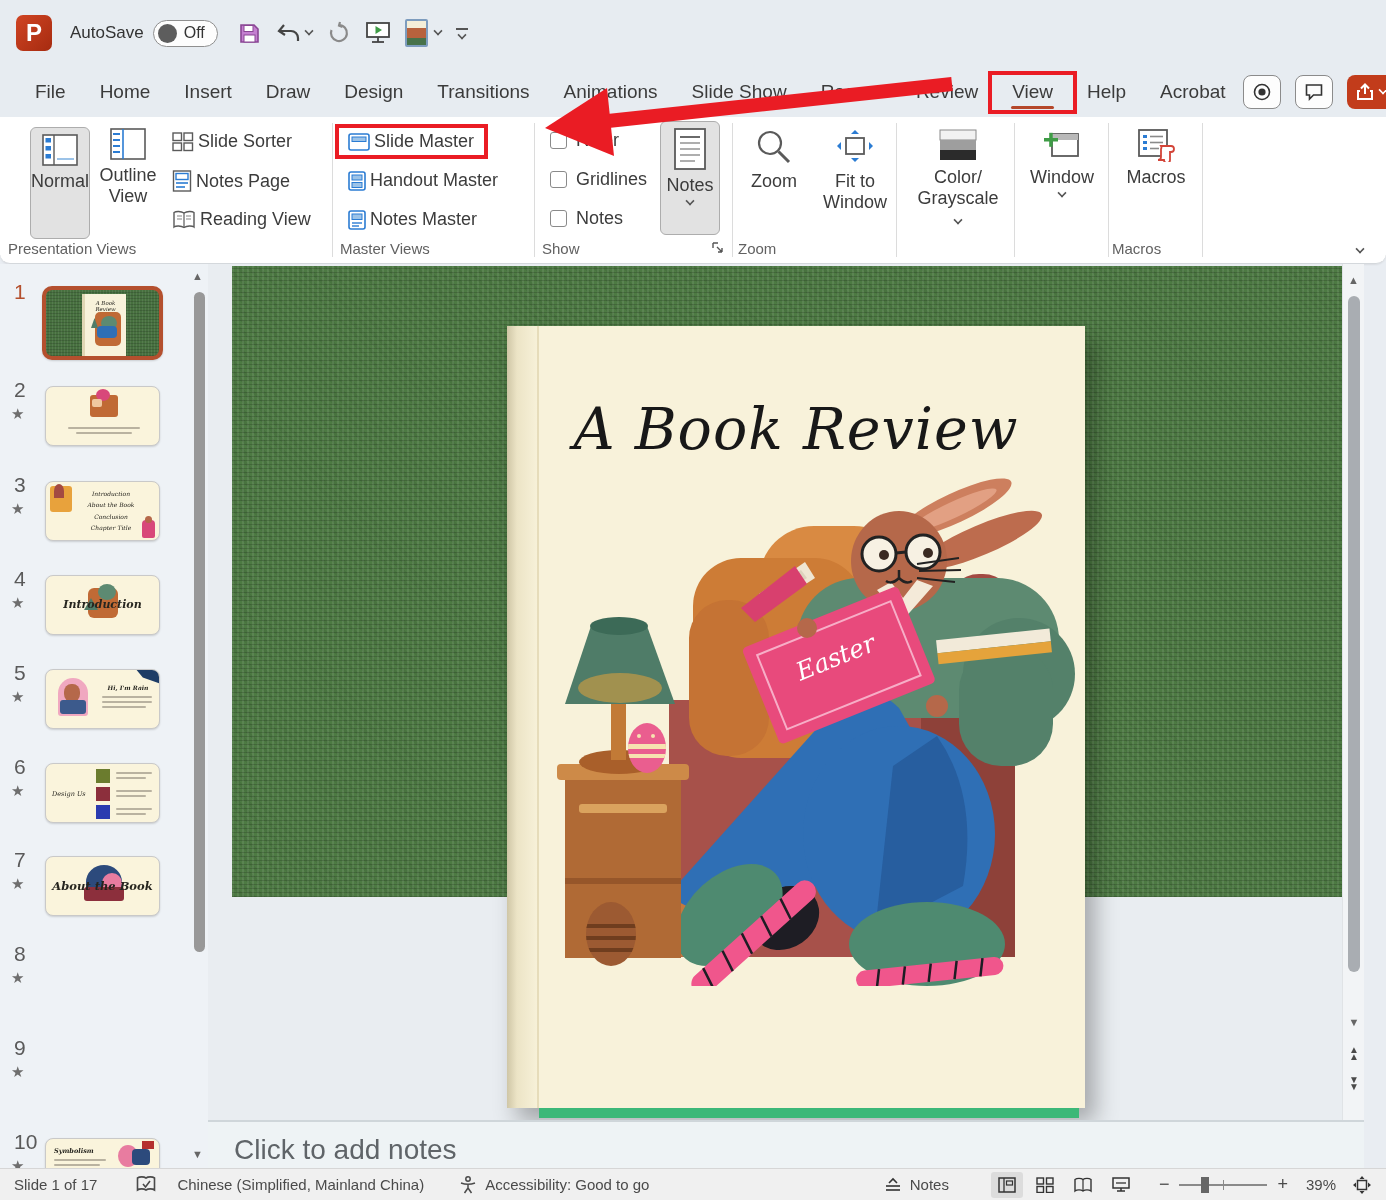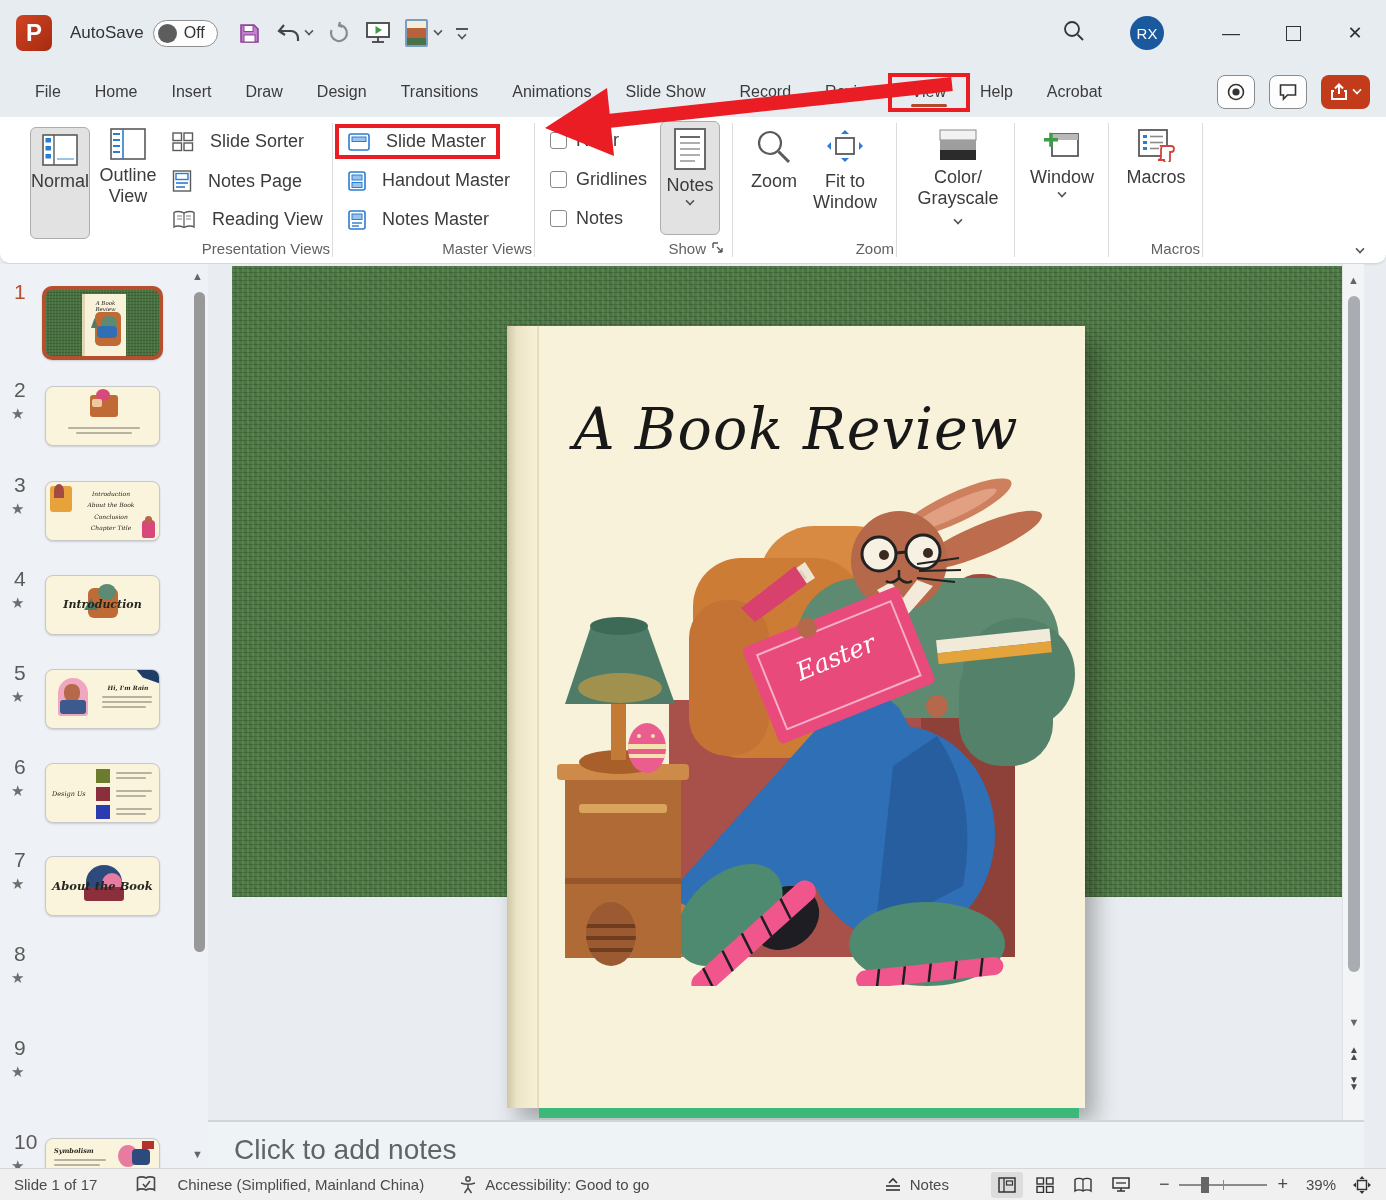--- a/index.html
+++ b/index.html
@@ -23,37 +23,37 @@
 .doc-title{display:flex;align-items:center;gap:10px;margin-left:46px;font-size:20px;color:#333}
 .saved{display:flex;align-items:center;gap:8px;color:#444}
 .win-right{position:absolute;right:0;top:0;height:66px;display:flex;align-items:center}
 .search-btn{margin-right:44px}
 .avatar{width:34px;height:34px;border-radius:50%;background:#1b599e;color:#fff;font-size:15px;display:flex;align-items:center;justify-content:center;margin-right:36px}
 .winctl{width:62px;height:100%;display:flex;align-items:center;justify-content:center;font-size:18px;color:#333}
 
 
 .tabrow{position:absolute;left:0;top:66px;width:100%;height:51px;background:#e7ecf1;display:flex;align-items:center}
 .tabs{display:flex;align-items:center;margin-left:18px}
-.tab{position:relative;padding:10px 17px;font-size:16px;color:#3b3b3b;white-space:nowrap}
+.tab{position:relative;padding:10px 17px;font-size:19px;color:#3b3b3b;white-space:nowrap}
 .tab.active{color:#3b3b3b}
 .tab.active .underline{position:absolute;left:16px;right:16px;bottom:4px;height:3px;background:#b5472a;border-radius:2px}
 .hl-view{position:absolute;left:-7px;right:-7px;top:0;bottom:-1px;border:4px solid #ea1c24;pointer-events:none}
 .tabrow-right{margin-left:auto;display:flex;align-items:center;gap:14px;margin-right:16px}
 .sq-btn{width:38px;height:34px;border:1px solid #8b8b8b;border-radius:8px;background:#fdfdfd;display:flex;align-items:center;justify-content:center}
 .share-btn{height:34px;border-radius:8px;background:#c23c1b;display:flex;align-items:center;justify-content:center;gap:5px;padding:0 9px}
 .share-btn .chev{border-color:#fff}
 
 
 .ribbon{position:absolute;left:0;top:117px;width:100%;height:147px;background:#fff;border-bottom:1px solid #d4d8dc;border-radius:0 0 10px 10px;box-shadow:0 1px 2px rgba(0,0,0,.07)}
-.grp-label{position:absolute;bottom:6px;left:0;right:0;text-align:right;font-size:15px;color:#616161;white-space:nowrap}
+.grp-label{position:absolute;bottom:6px;left:0;right:0;text-align:left;font-size:15px;color:#616161;white-space:nowrap}
 .vdiv{position:absolute;top:6px;bottom:6px;width:1px;background:#dcdcdc}
 .bigbtn{position:absolute;display:flex;flex-direction:column;align-items:center;gap:5px;padding-top:6px;border-radius:6px}
 .bigbtn .lbl{font-size:18px;color:#3c3c3c;text-align:center;line-height:1.15}
 .bigbtn.sel{background:#e2e2e2;border:1px solid #adadad}
-.smallbtn{position:absolute;display:flex;align-items:center;gap:16px;font-size:18px;color:#3c3c3c;white-space:nowrap}
+.smallbtn{position:absolute;display:flex;align-items:center;gap:4px;font-size:18px;color:#3c3c3c;white-space:nowrap}
 .chkrow{position:absolute;display:flex;align-items:center;gap:9px;font-size:18px;color:#3c3c3c}
 .chk{width:17px;height:17px;border:1.5px solid #8a8a8a;border-radius:3px;background:#fff}
 .launcher{position:absolute;bottom:6px;font-size:13px;color:#555}
 .hl-master{position:absolute;left:-13px;right:-14px;top:-7px;bottom:-7px;border:4px solid #ea1c24;pointer-events:none}
 .ribbon-collapse{position:absolute;right:22px;bottom:10px}
 
 
 .anno-arrow{position:absolute;left:0;top:0;width:1050px;height:190px;pointer-events:none;z-index:60}
 
 
@@ -144,32 +144,20 @@
         </span>
       <span style="display:flex;align-items:center;gap:6px">
           <span class="img-chip"></span>
           <span class="chev"></span>
         </span>
       <span class="custom-icn">
           <span class="bar"></span>
           <span class="chev" style="margin-top:0"></span>
         </span>
     </div>
-    <div class="win-right">
-      <span class="search-btn"><svg width="24" height="24" viewBox="0 0 24 24">
-            <circle cx="10" cy="10" r="7" stroke="#333" stroke-width="1.8" fill="none"></circle>
-            <line x1="15.5" y1="15.5" x2="21" y2="21" stroke="#333" stroke-width="1.8"></line>
-          </svg></span>
-      <span class="avatar">RX</span>
-      <span class="winctl">—</span>
-      <span class="winctl">
-          <span style="display:inline-block;width:15px;height:15px;border:1.8px solid #333"></span>
-        </span>
-      <span class="winctl">✕</span>
-    </div>
   </div>
 
   <div class="tabrow">
     <div class="tabs">
       <div class="tab">File</div>
       <div class="tab">Home</div>
       <div class="tab">Insert</div>
       <div class="tab">Draw</div>
       <div class="tab">Design</div>
       <div class="tab">Transitions</div>
@@ -327,21 +315,21 @@
     <div class="vdiv" style="left:732px"></div>
 
     <div style="position:absolute;left:738px;top:0;width:156px;height:100%">
       <div class="bigbtn" style="left:4px;top:5px;width:64px;height:112px">
         <svg width="38" height="38" viewBox="0 0 38 38">
             <circle cx="15" cy="15" r="11" stroke="#5a5a5a" stroke-width="2.2" fill="#fff"></circle>
             <line x1="23.5" y1="23.5" x2="34" y2="34" stroke="#5a5a5a" stroke-width="3"></line>
           </svg>
         <span class="lbl">Zoom</span>
       </div>
-      <div class="bigbtn" style="left:68px;top:5px;width:78px;height:112px">
+      <div class="bigbtn" style="left:78px;top:5px;width:78px;height:112px">
         <svg width="40" height="38" viewBox="0 0 40 38">
             <rect x="11" y="10" width="18" height="16" fill="#fff" stroke="#5a5a5a" stroke-width="1.8"></rect>
             <path d="M20 2 l-4 4 h8 z" fill="#2b7cd3"></path>
             <path d="M20 34 l-4 -4 h8 z" fill="#2b7cd3"></path>
             <path d="M2 18 l4 -4 v8 z" fill="#2b7cd3"></path>
             <path d="M38 18 l-4 -4 v8 z" fill="#2b7cd3"></path>
           </svg>
         <span class="lbl" style="white-space:pre-line">Fit to
 Window</span>
       </div>

